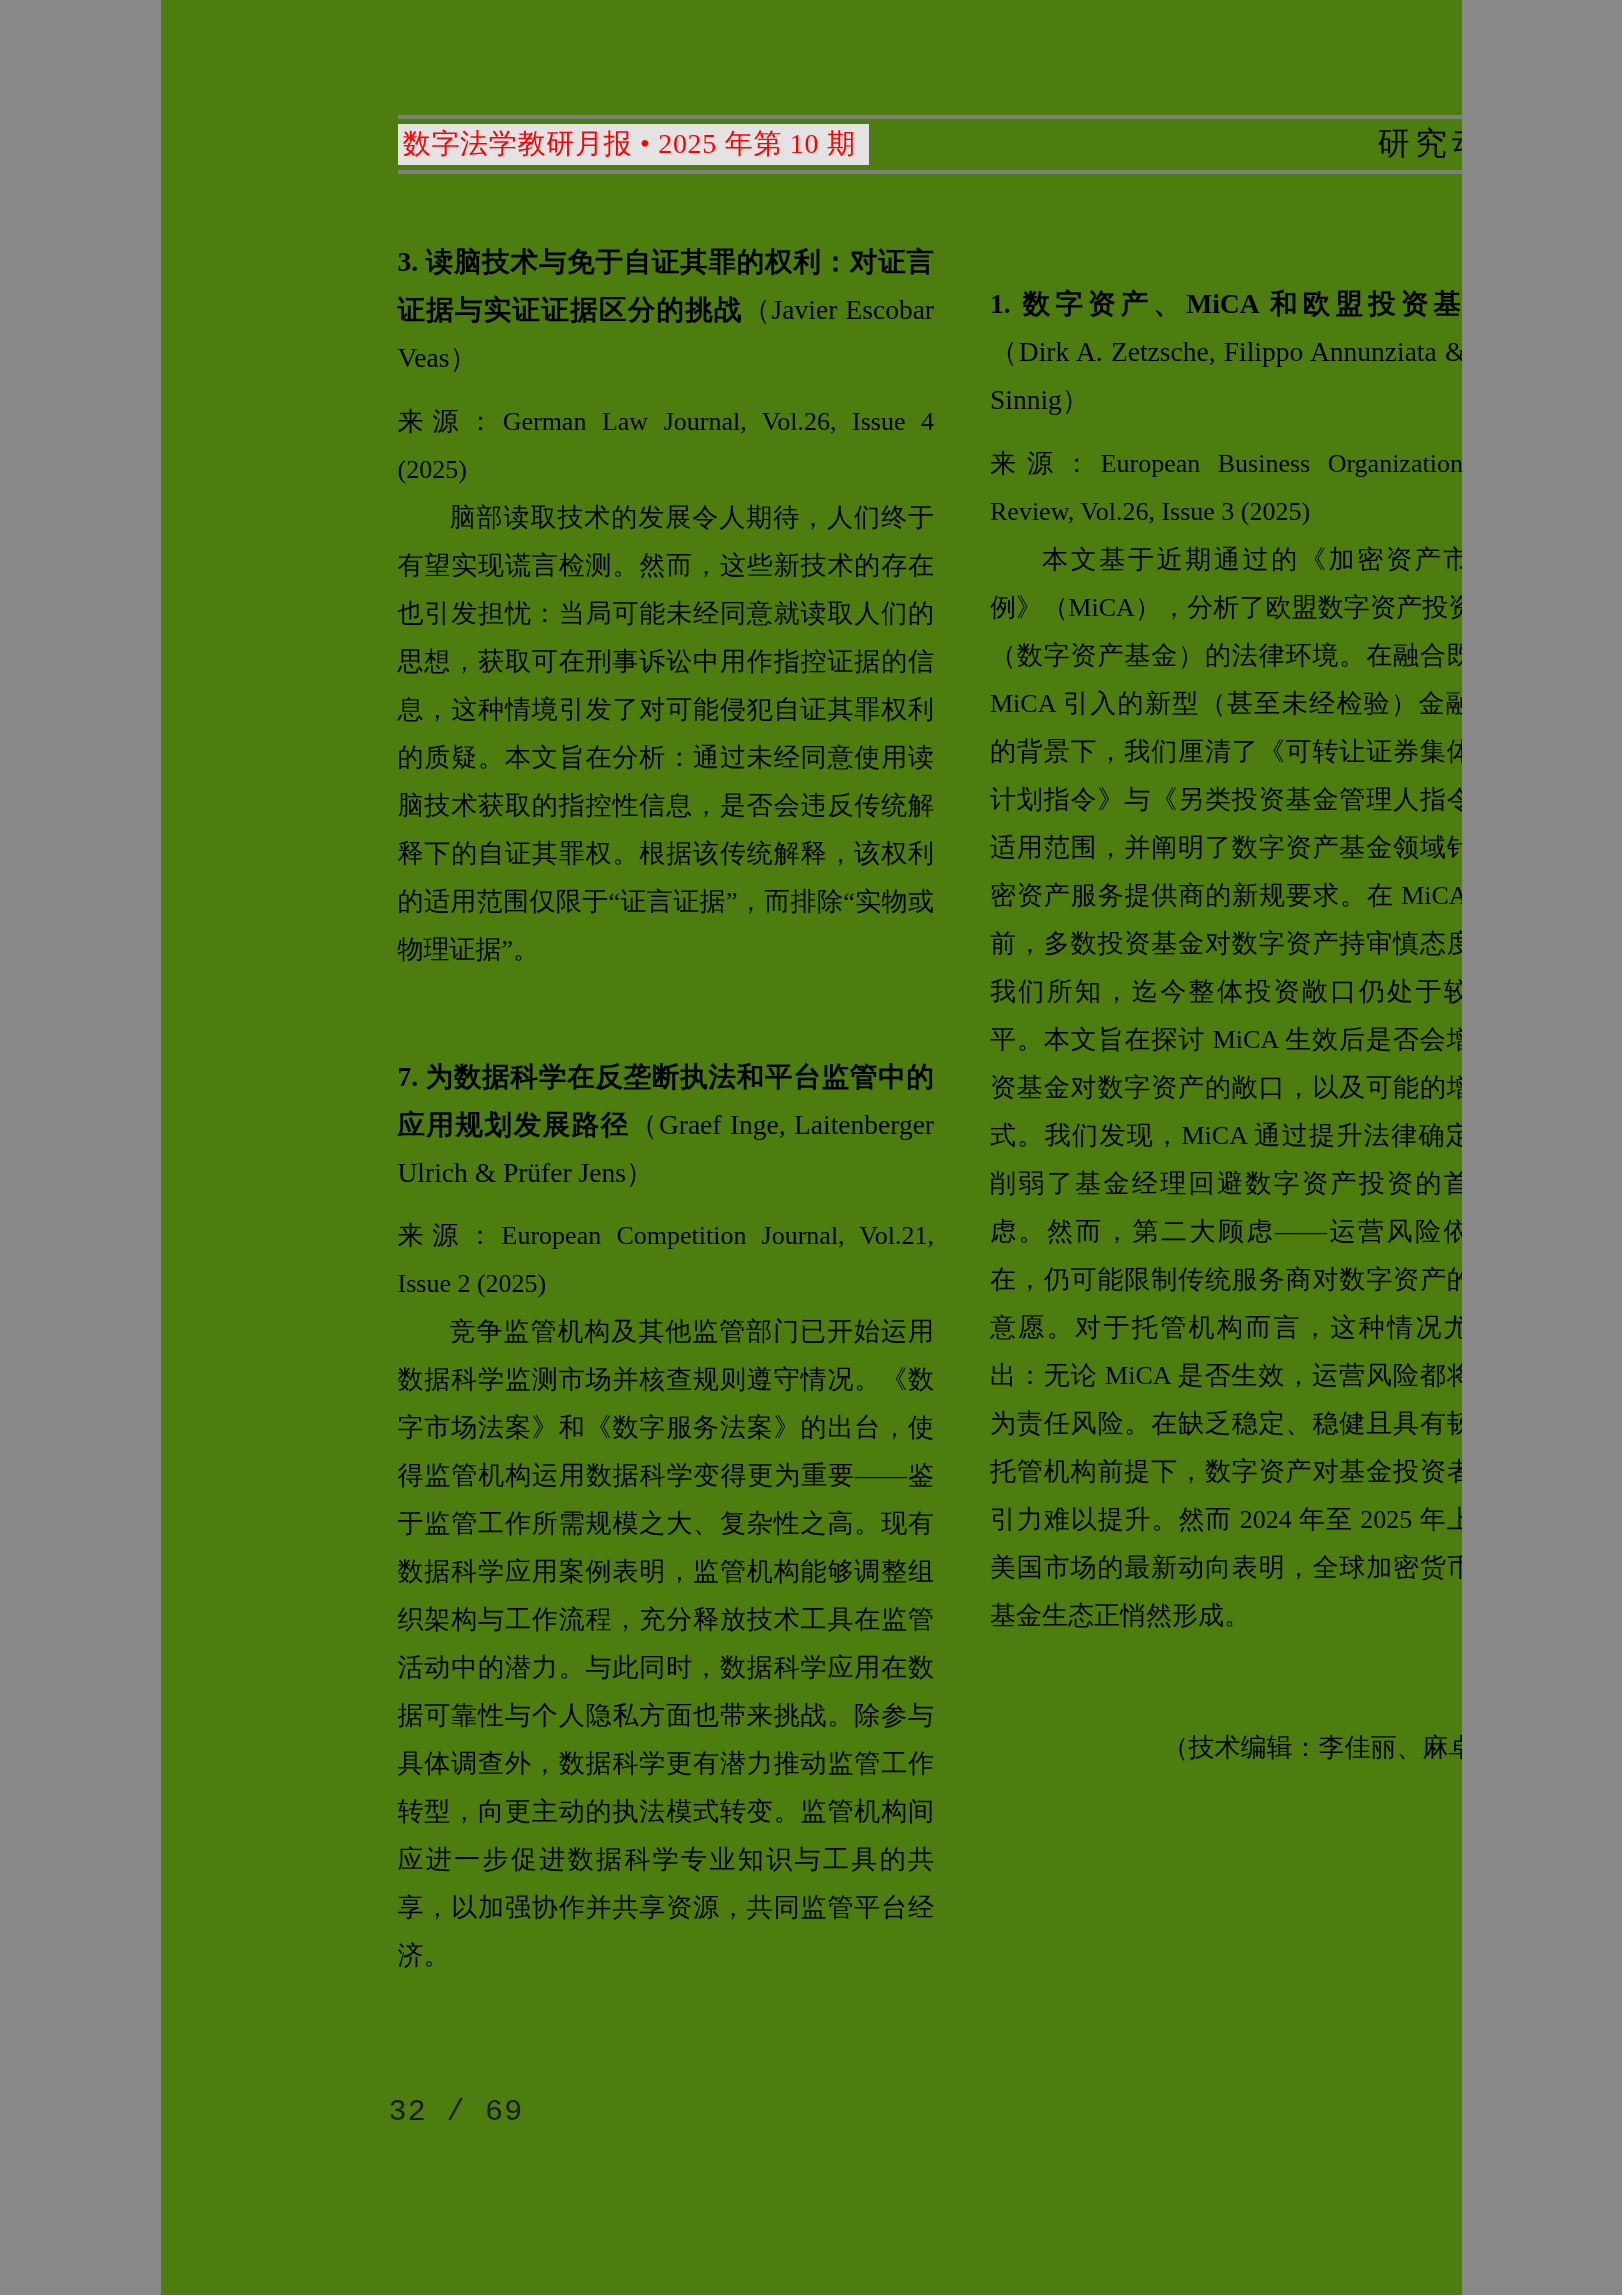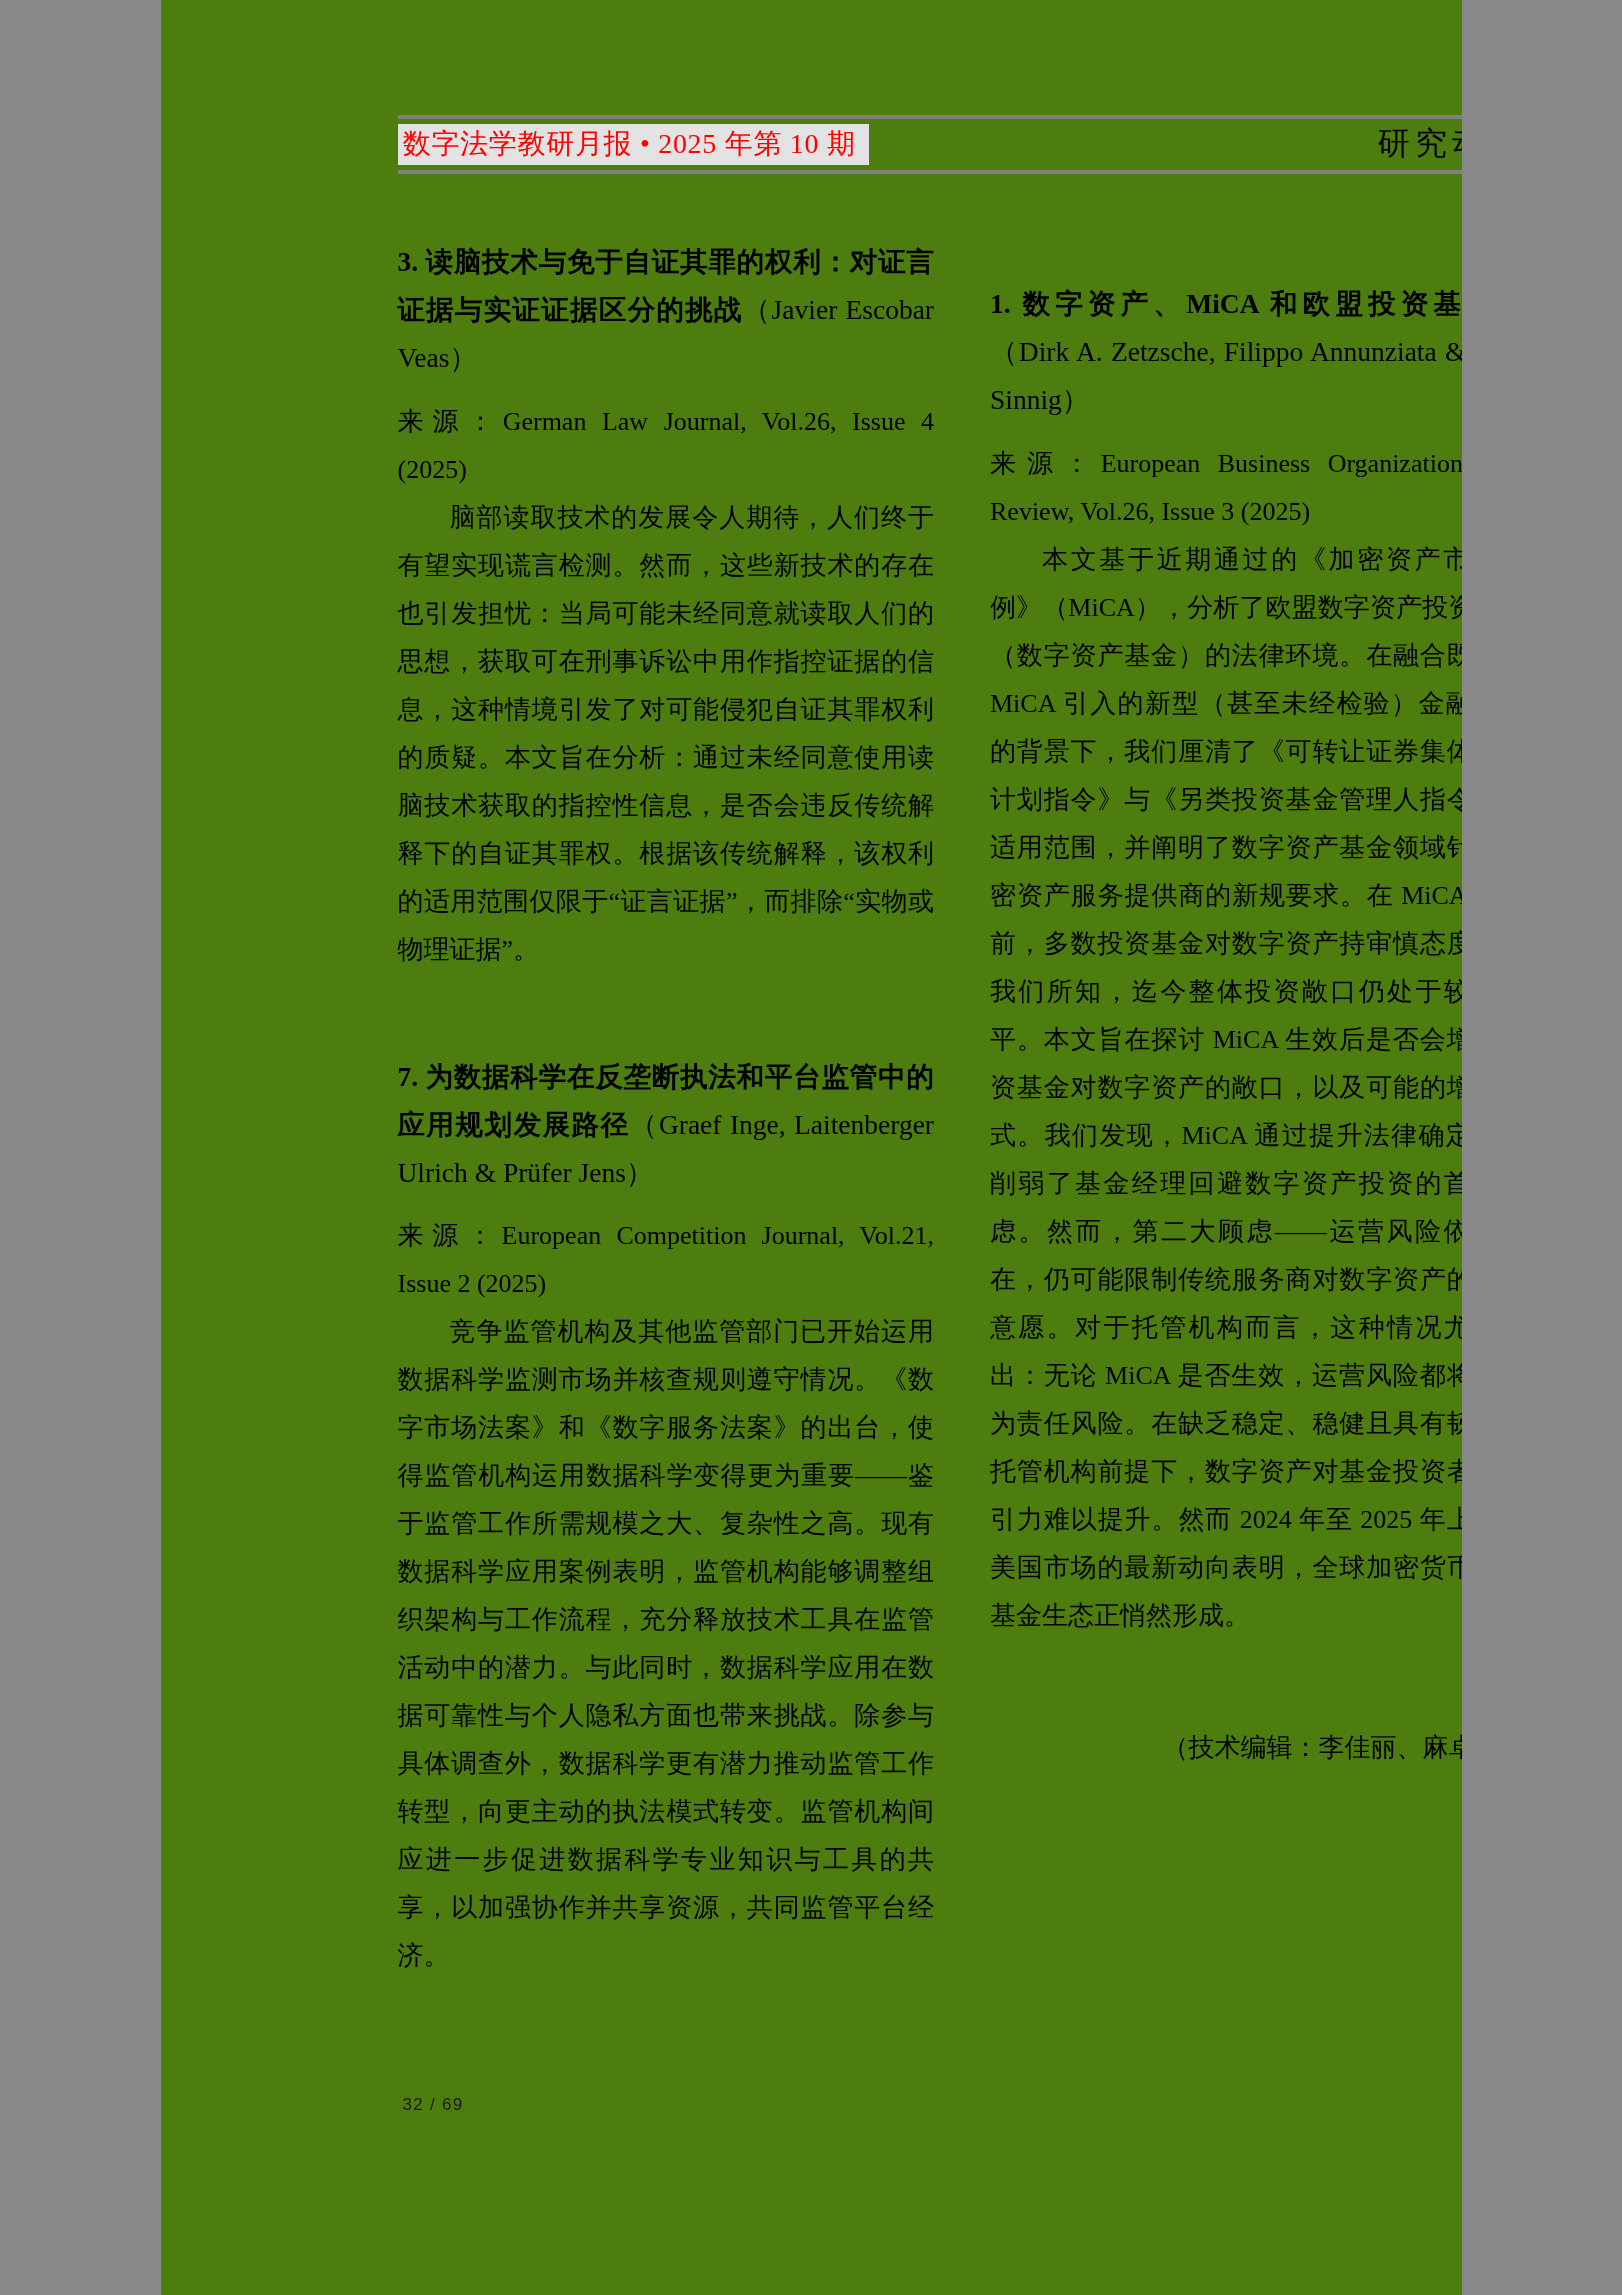--- a/index.html
+++ b/index.html
@@ -40,23 +40,23 @@
   .abstract{margin:0;text-indent:2em;}
   .entry+.entry{display:block;margin-top:79px;}
   .section-heading{
     margin:47px 0 0 0;
     font-size:37px;font-weight:bold;letter-spacing:6.5px;line-height:52px;
   }
   .right-col .entry{margin-top:42px;}
   .editor-note{margin:84px 0 0 0;text-align:right;text-indent:0;}
   
   .footer{
-    position:absolute;left:242px;top:2095px;
-    font-family:Liberation Sans, sans-serif;
-    font-size:17px;color:#1a1a1a;letter-spacing:1.3px;
+    position:absolute;left:228px;top:2095px;
+    font-family:Liberation Mono, monospace;
+    font-size:30px;color:#1a1a1a;letter-spacing:1.3px;
   }
 </style>
 </head>
 <body>
 
 <div class="page">
 
   <div class="header">
     <div class="rule"></div>
     <div class="header-row">

